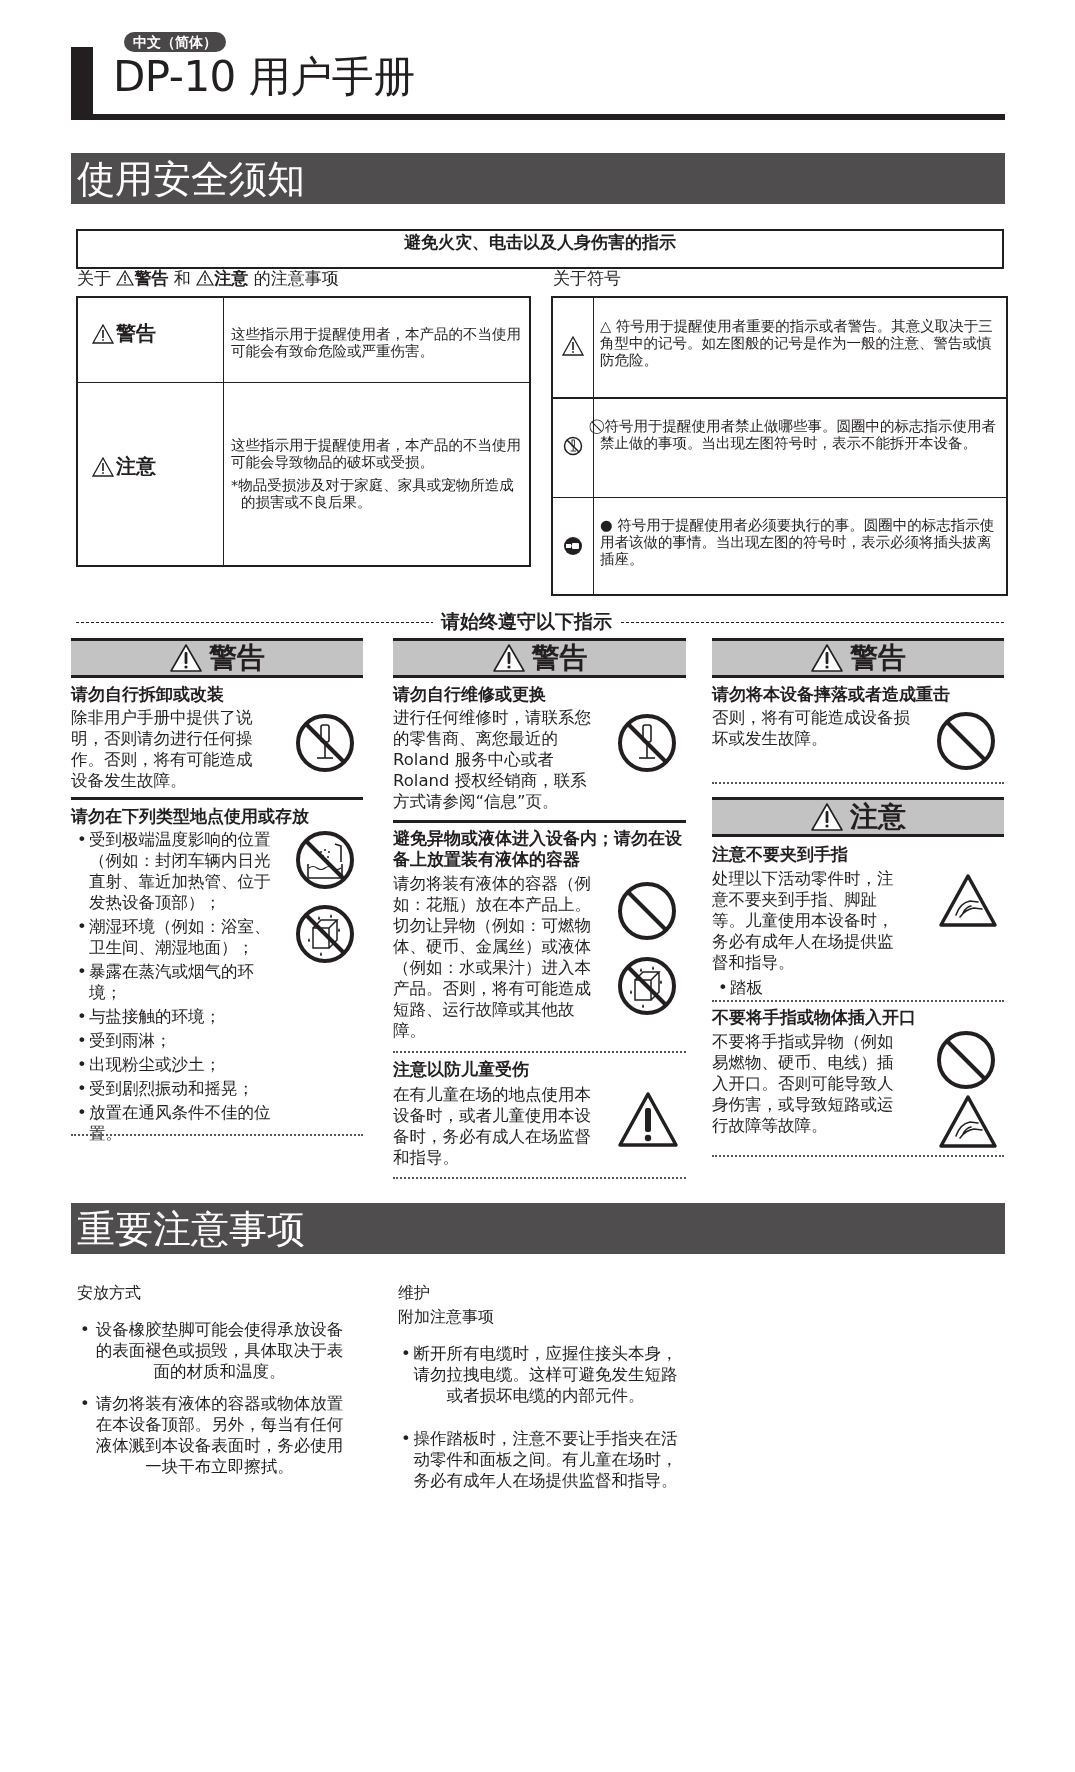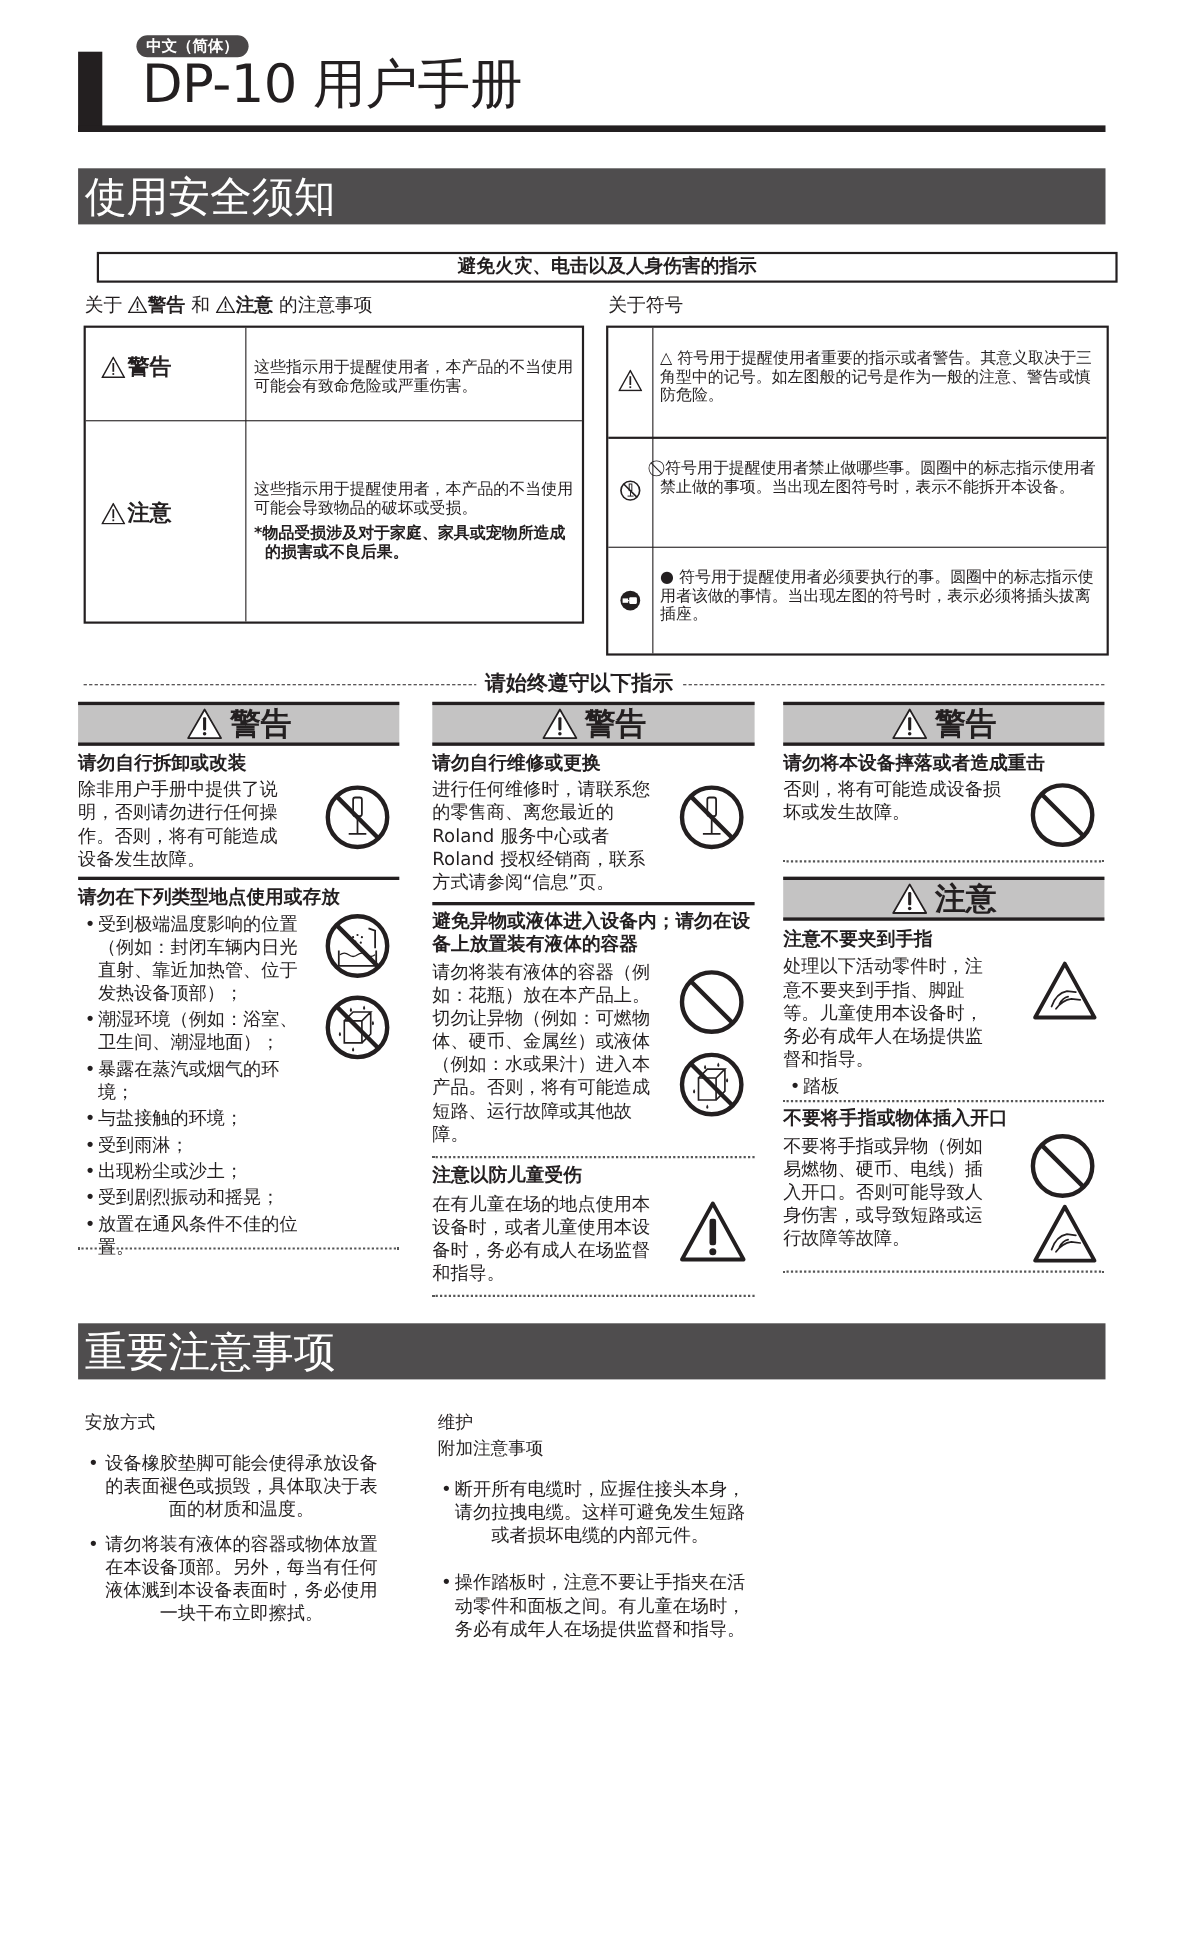--- a/index.html
+++ b/index.html
@@ -5,41 +5,41 @@
   html, body { margin: 0; padding: 0; background: #ffffff; }
   body { width: 1075px; height: 1772px; position: relative; overflow: hidden;
          font-family: "DejaVu Sans", "Liberation Sans", sans-serif; color: #231f20; }
   .abs { position: absolute; }
 
   
   .title-bar { left: 71px; top: 47px; width: 22px; height: 73px; background: #231f20; }
   .title-line { left: 71px; top: 114px; width: 934px; height: 6px; background: #231f20; }
   .lang-badge { left: 124px; top: 32px; height: 20px; padding: 0 9px; background: #4a4748; color: #fff;
                 border-radius: 10px; font-size: 14px; font-weight: bold; line-height: 20px; white-space: nowrap; }
-  .doc-title { left: 129px; top: 48px; font-size: 48px; line-height: 58px; color: #231f20; white-space: nowrap; letter-spacing: -0.5px; }
+  .doc-title { left: 113px; top: 48px; font-size: 42px; line-height: 58px; color: #231f20; white-space: nowrap; letter-spacing: -0.5px; }
 
   
   .band { left: 71px; width: 934px; height: 51px; background: #4f4d4e; color: #fff; }
   .band span { position: absolute; left: 6px; top: 4px; font-size: 38px; line-height: 44px; white-space: nowrap; }
 
   
-  .boxed { left: 76px; top: 229px; width: 928px; height: 28px; border: 2px solid #231f20; box-sizing: border-box;
-           text-align: center; font-weight: bold; font-size: 17px; line-height: 23px; margin-left: 12px; }
+  .boxed { left: 76px; top: 229px; width: 928px; height: 40px; border: 2px solid #231f20; box-sizing: border-box;
+           text-align: center; font-weight: bold; font-size: 17px; line-height: 23px; }
   .subhead { font-size: 17px; line-height: 22px; white-space: nowrap; }
   .subhead b { font-weight: bold; }
 
   
   .tbl { border: 2px solid #231f20; box-sizing: border-box; }
   .cell { position: absolute; box-sizing: border-box; }
   .vline { position: absolute; top: 0; bottom: 0; width: 1px; background: #231f20; }
   .hline { position: absolute; left: 0; right: 0; height: 1px; background: #231f20; }
   .hline.thick { height: 2px; }
   .label-big { font-size: 20px; font-weight: bold; display: flex; align-items: center; gap: 2px; white-space: nowrap; }
   .txt { font-size: 14.5px; line-height: 17px; }
-  .note { font-size: 14.5px; line-height: 17px; margin-top: 6px; padding-left: 10px; text-indent: -10px; font-weight: bold; }
+  .note { font-size: 14.5px; line-height: 17px; margin-top: 6px; padding-left: 10px; text-indent: -10px; }
 
   
   .dash { height: 0; border-top: 1px dashed #231f20; }
   .center-heading { font-size: 19px; font-weight: bold; line-height: 24px; background: #fff; padding: 0 8px; white-space: nowrap; }
 
   
   .col-head { height: 40px; background: #c4c3c3; border-top: 3px solid #231f20; border-bottom: 3px solid #231f20;
               box-sizing: border-box; display: flex; align-items: center; justify-content: center; gap: 6px; }
   .col-head .lbl { font-size: 28px; font-weight: bold; line-height: 32px; }
   .item-title { font-size: 17px; font-weight: bold; line-height: 21px; white-space: nowrap; }

